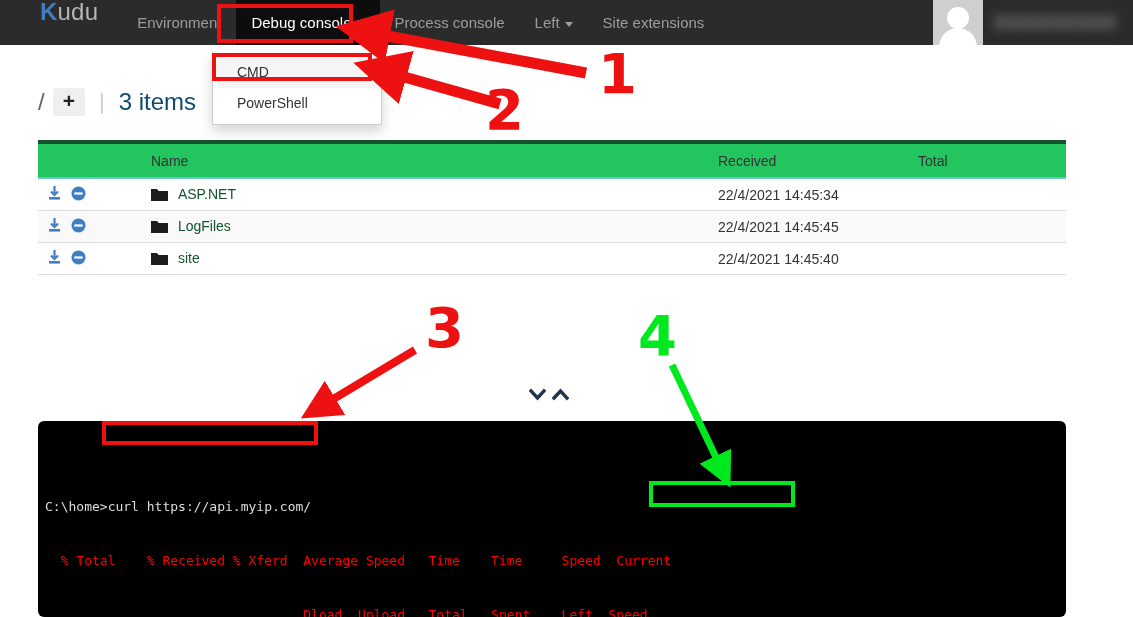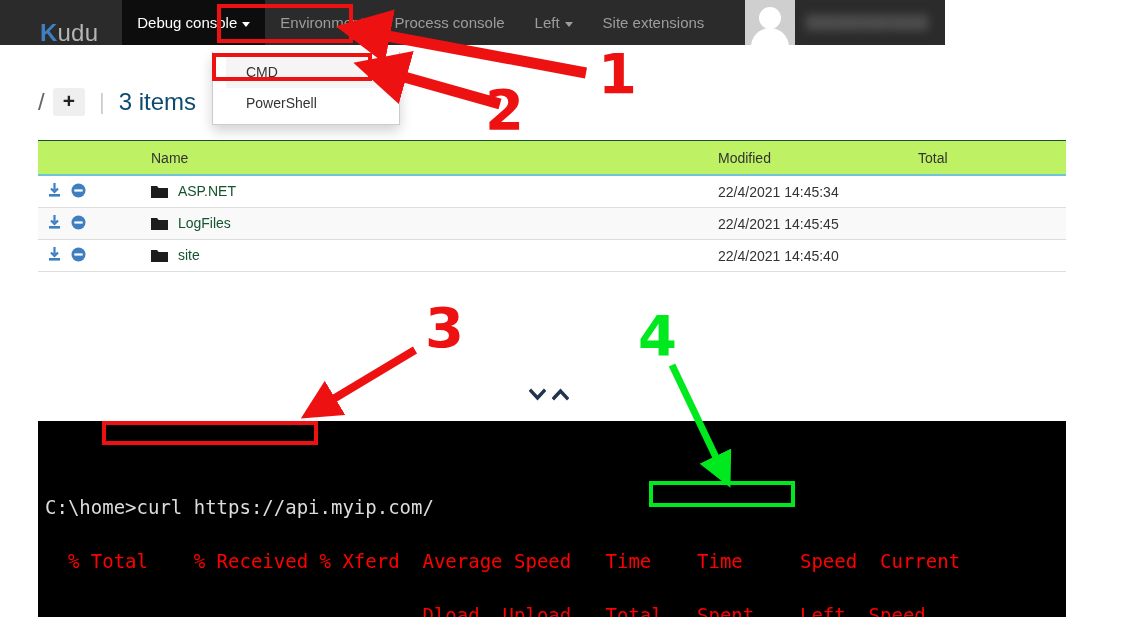--- a/index.html
+++ b/index.html
@@ -13,25 +13,25 @@
     position: relative;
     overflow: hidden;
     font-family: "Liberation Sans", sans-serif;
     -webkit-font-smoothing: antialiased;
   }
 
   
   .navbar {
     position: absolute;
     top: 0; left: 0;
-    width: 945px;
+    width: 1133px;
     height: 45px;
     background: #2b2b2b;
     display: flex;
-    align-items: flex-end;
+    align-items: flex-start;
   }
   .brand {
     margin-left: 40px;
     font-size: 24px;
     letter-spacing: .2px;
     color: #b5b5b5;
     line-height: 1;
     user-select: none;
   }
   .brand .k { color: #3f7fc1; font-weight: 600; }
@@ -113,21 +113,21 @@
   
   .dropdown-menu {
     position: absolute;
     left: 212px;
     top: 52px;
     width: 160px;
     background: #ffffff;
     border: 1px solid #cccccc;
     border-top: none;
     box-shadow: 0 6px 12px rgba(0,0,0,.175);
-    padding: 5px 13px;
+    padding: 5px 4px;
     z-index: 40;
   }
   .dropdown-item {
     padding: 5px 20px;
     font-size: 14px;
     color: #333333;
     line-height: 21px;
     cursor: pointer;
     white-space: nowrap;
   }
@@ -173,22 +173,22 @@
   .file-table {
     position: absolute;
     left: 38px;
     top: 140px;
     width: 1028px;
     border-collapse: collapse;
     font-size: 14px;
     table-layout: fixed;
   }
   .file-table th {
-    background: #bef264;
-    border-top: 1px solid #14532d;
+    background: #22c55e;
+    border-top: 4px solid #14532d;
     border-bottom: 2px solid #6fc4d8;
     text-align: left;
     font-weight: normal;
     color: #333333;
     height: 33px;
     padding: 0 8px;
     font-size: 14px;
   }
   .file-table td {
     border-bottom: 1px solid #dddddd;
@@ -223,23 +223,24 @@
   
   .console {
     position: absolute;
     left: 38px;
     top: 421px;
     width: 1028px;
     height: 196px;
     background: #000000;
     overflow: hidden;
     font-family: "DejaVu Sans Mono", "Liberation Mono", monospace;
-    font-size: 19px;
+    font-size: 13px;
     line-height: 18px;
     white-space: pre;
+    border-radius: 6px;
   }
   .console .pad { padding: 5px 7px 0 7px; }
   .c-white { color: #dcdcdc; }
   .c-red   { color: #ff0000; }
   .box-red {
     position: absolute;
     border: 4px solid #ee1111;
     box-sizing: border-box;
     z-index: 60;
   }
@@ -268,25 +269,25 @@
     pointer-events: none;
   }
 </style>
 </head>
 <body>
 
 <div class="navbar">
   <div class="brand"><span class="k">K</span><span>udu</span></div>
 
   <div class="nav-links">
+    <div class="nav-link">
+      <span>Environment</span>
+    </div>
     <div class="nav-link active">
       <span>Debug console</span><i class="caret"></i>
-    </div>
-    <div class="nav-link">
-      <span>Environment</span>
     </div>
     <div class="nav-link">
       <span>Process console</span>
     </div>
     <div class="nav-link">
       <span>Left</span><i class="caret"></i>
     </div>
     <div class="nav-link">
       <span>Site extensions</span>
     </div>
@@ -342,21 +343,21 @@
   <colgroup>
     <col class="col-actions">
       <col class="col-name">
       <col class="col-mod">
       <col class="col-size">
   </colgroup>
   <thead>
     <tr>
       <th></th>
       <th>Name</th>
-      <th>Modified</th>
+      <th>Received</th>
       <th>Total</th>
     </tr>
   </thead>
   <tbody>
     <tr>
       <td>
         <span class="row-actions">
           <span>
             <svg width="17" height="17" viewBox="0 0 17 17" aria-hidden="true">
               <path d="M8.5 1 v7 M5 6.5 L8.5 10 L12 6.5" stroke="#3f7fc1" stroke-width="2.2" fill="none"></path>

